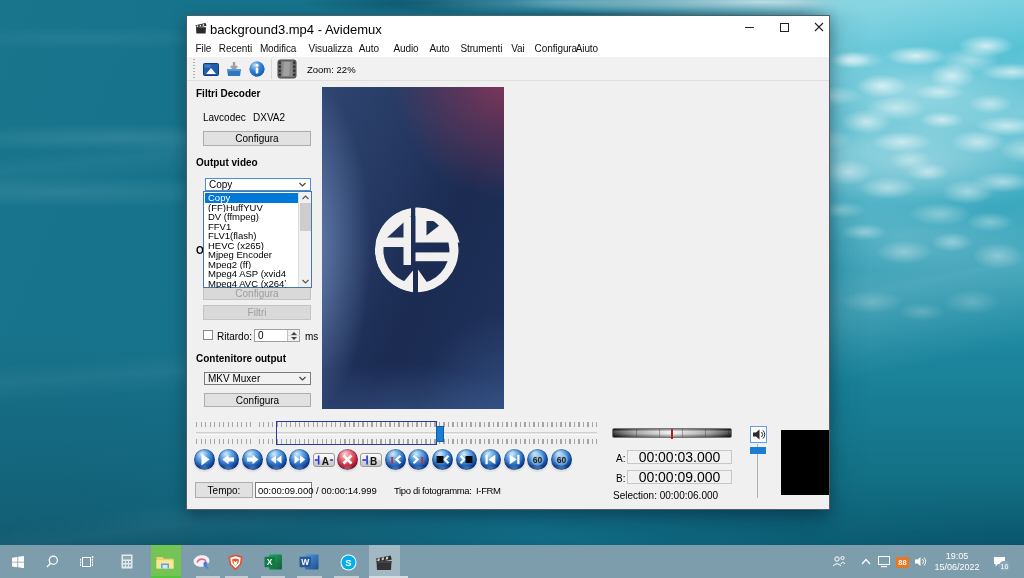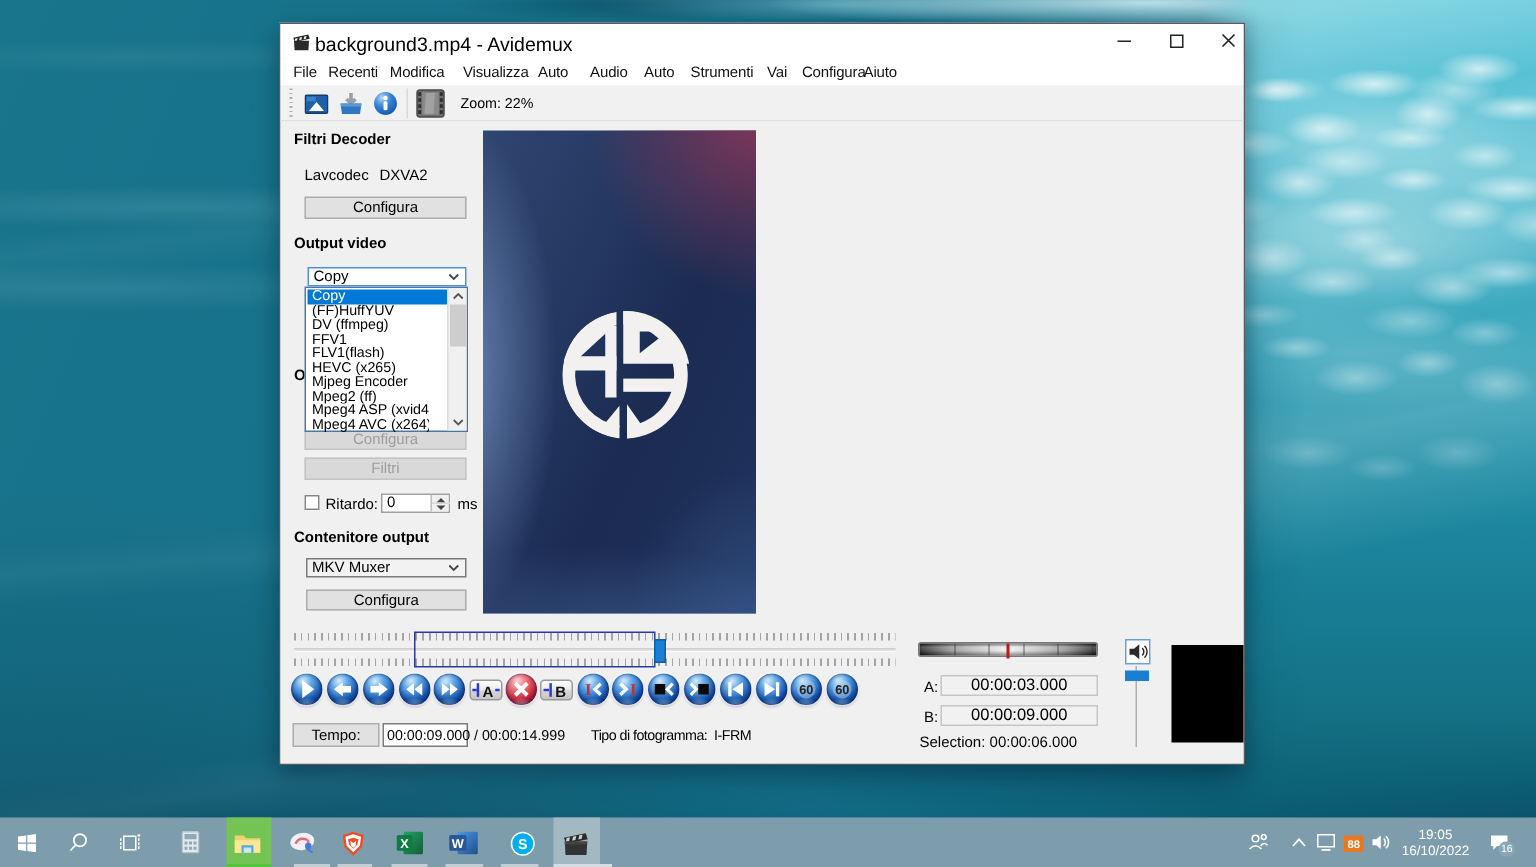--- a/index.html
+++ b/index.html
@@ -125,21 +125,21 @@
   box-shadow:inset 0 -2px 4px rgba(0,10,70,.4), inset 0 0 2px rgba(4,20,80,.75), 0 0 0 1px rgba(255,255,255,.5), 0 1px 2px rgba(0,0,60,.3);
   display:flex; align-items:center; justify-content:center; color:#fff; }
 .pill { position:absolute; top:372px; width:22px; height:14px; border-radius:3px;
   background:linear-gradient(180deg,#fdfdfd,#ececec 45%,#d6d6d6 55%,#c6c6c8 100%);
   border:1px solid #9a9a9a; display:flex; align-items:center; justify-content:center; }
 .nav.red { background:
     radial-gradient(ellipse 60% 45% at 50% 108%, rgba(255,210,214,.9), rgba(255,210,214,0) 70%),
     radial-gradient(circle at 38% 24%, #fad2d6 0%, #ec7078 30%, #cc2230 65%, #8d0f1a 100%); }
 .nav svg { display:block; }
 
-.field { position:absolute; background:#f1f1f1; border:1px solid #c6c6c6; font-size:11px;
+.field { position:absolute; background:#f1f1f1; border:1px solid #c6c6c6; font-size:14px;
   display:flex; align-items:center; justify-content:center; color:#000; }
 #jog { position:absolute; left:425px; top:347px; width:120px; height:10px;
   border:1px solid #777; border-radius:2px;
   background:
     repeating-linear-gradient(90deg, rgba(40,40,40,.35) 0 1px, rgba(0,0,0,0) 1px 23px),
     linear-gradient(180deg, rgba(0,0,0,.45) 0%, rgba(255,255,255,.28) 30%, rgba(255,255,255,.18) 60%, rgba(0,0,0,.40) 100%),
     linear-gradient(90deg,#0d0d0d 0%,#4a4a4a 8%,#8a8a8a 18%,#b4b4b4 30%,#d8d8d8 42%,#f0f0f0 50%,#d8d8d8 58%,#b4b4b4 70%,#8a8a8a 82%,#4a4a4a 92%,#0d0d0d 100%); }
 #jogline { position:absolute; left:484px; top:348px; width:2px; height:10px; background:#b81a1a; }
 #blackbox { position:absolute; left:594px; top:349px; width:48px; height:65px; background:#000; }
 
@@ -535,21 +535,21 @@
     <rect x="0.5" y="0.5" width="11" height="8" fill="none" stroke="#fff"></rect>
     <rect x="3" y="10" width="6" height="1.2" fill="#fff"></rect>
     <path d="M13.5 5 L13.5 11 M11.5 8 L13.5 6 L15 8" stroke="#fff" fill="none" stroke-width="0"></path>
   </svg>
   <div class="tray" style="left:896px;top:12px;width:13px;height:11px;background:#e87722;color:#fff;font-size:7.5px;font-weight:bold;display:flex;align-items:center;justify-content:center">88</div>
   <svg class="tray" style="left:914px;top:11px" width="13" height="11" viewBox="0 0 13 11">
     <path d="M1 3.5 L3.5 3.5 L6.5 1 L6.5 10 L3.5 7.5 L1 7.5 Z" fill="#fff"></path>
     <path d="M8.5 3 A3.5 3.5 0 0 1 8.5 8 M10 1.5 A5.5 5.5 0 0 1 10 9.5" stroke="#fff" fill="none"></path>
   </svg>
   <div class="tray" style="left:931px;top:6px;width:52px;text-align:center">19:05</div>
-  <div class="tray" style="left:931px;top:17px;width:52px;text-align:center">16/10/2022</div>
+  <div class="tray" style="left:931px;top:17px;width:52px;text-align:center">15/06/2022</div>
   <svg class="tray" style="left:993px;top:11px" width="13" height="12" viewBox="0 0 13 12">
     <path d="M1 1 L12 1 L12 8 L5 8 L2.5 10.5 L2.5 8 L1 8 Z" fill="#fff"></path>
   </svg>
   <div class="tray" style="left:999px;top:16px;width:11px;height:10px;background:#88a8b8;border-radius:5px;color:#fff;font-size:7px;display:flex;align-items:center;justify-content:center">16</div>
   <div style="position:absolute;left:151px;top:30.5px;width:30px;height:2.5px;background:#52c43e"></div>
   <div style="position:absolute;left:196px;top:30.5px;width:24px;height:2px;background:#c2cdd4"></div>
   <div style="position:absolute;left:225px;top:30.5px;width:23px;height:2px;background:#c2cdd4"></div>
   <div style="position:absolute;left:261px;top:30.5px;width:24px;height:2px;background:#c2cdd4"></div>
   <div style="position:absolute;left:297px;top:30.5px;width:25px;height:2px;background:#c2cdd4"></div>
   <div style="position:absolute;left:334px;top:30.5px;width:25px;height:2px;background:#c2cdd4"></div>

